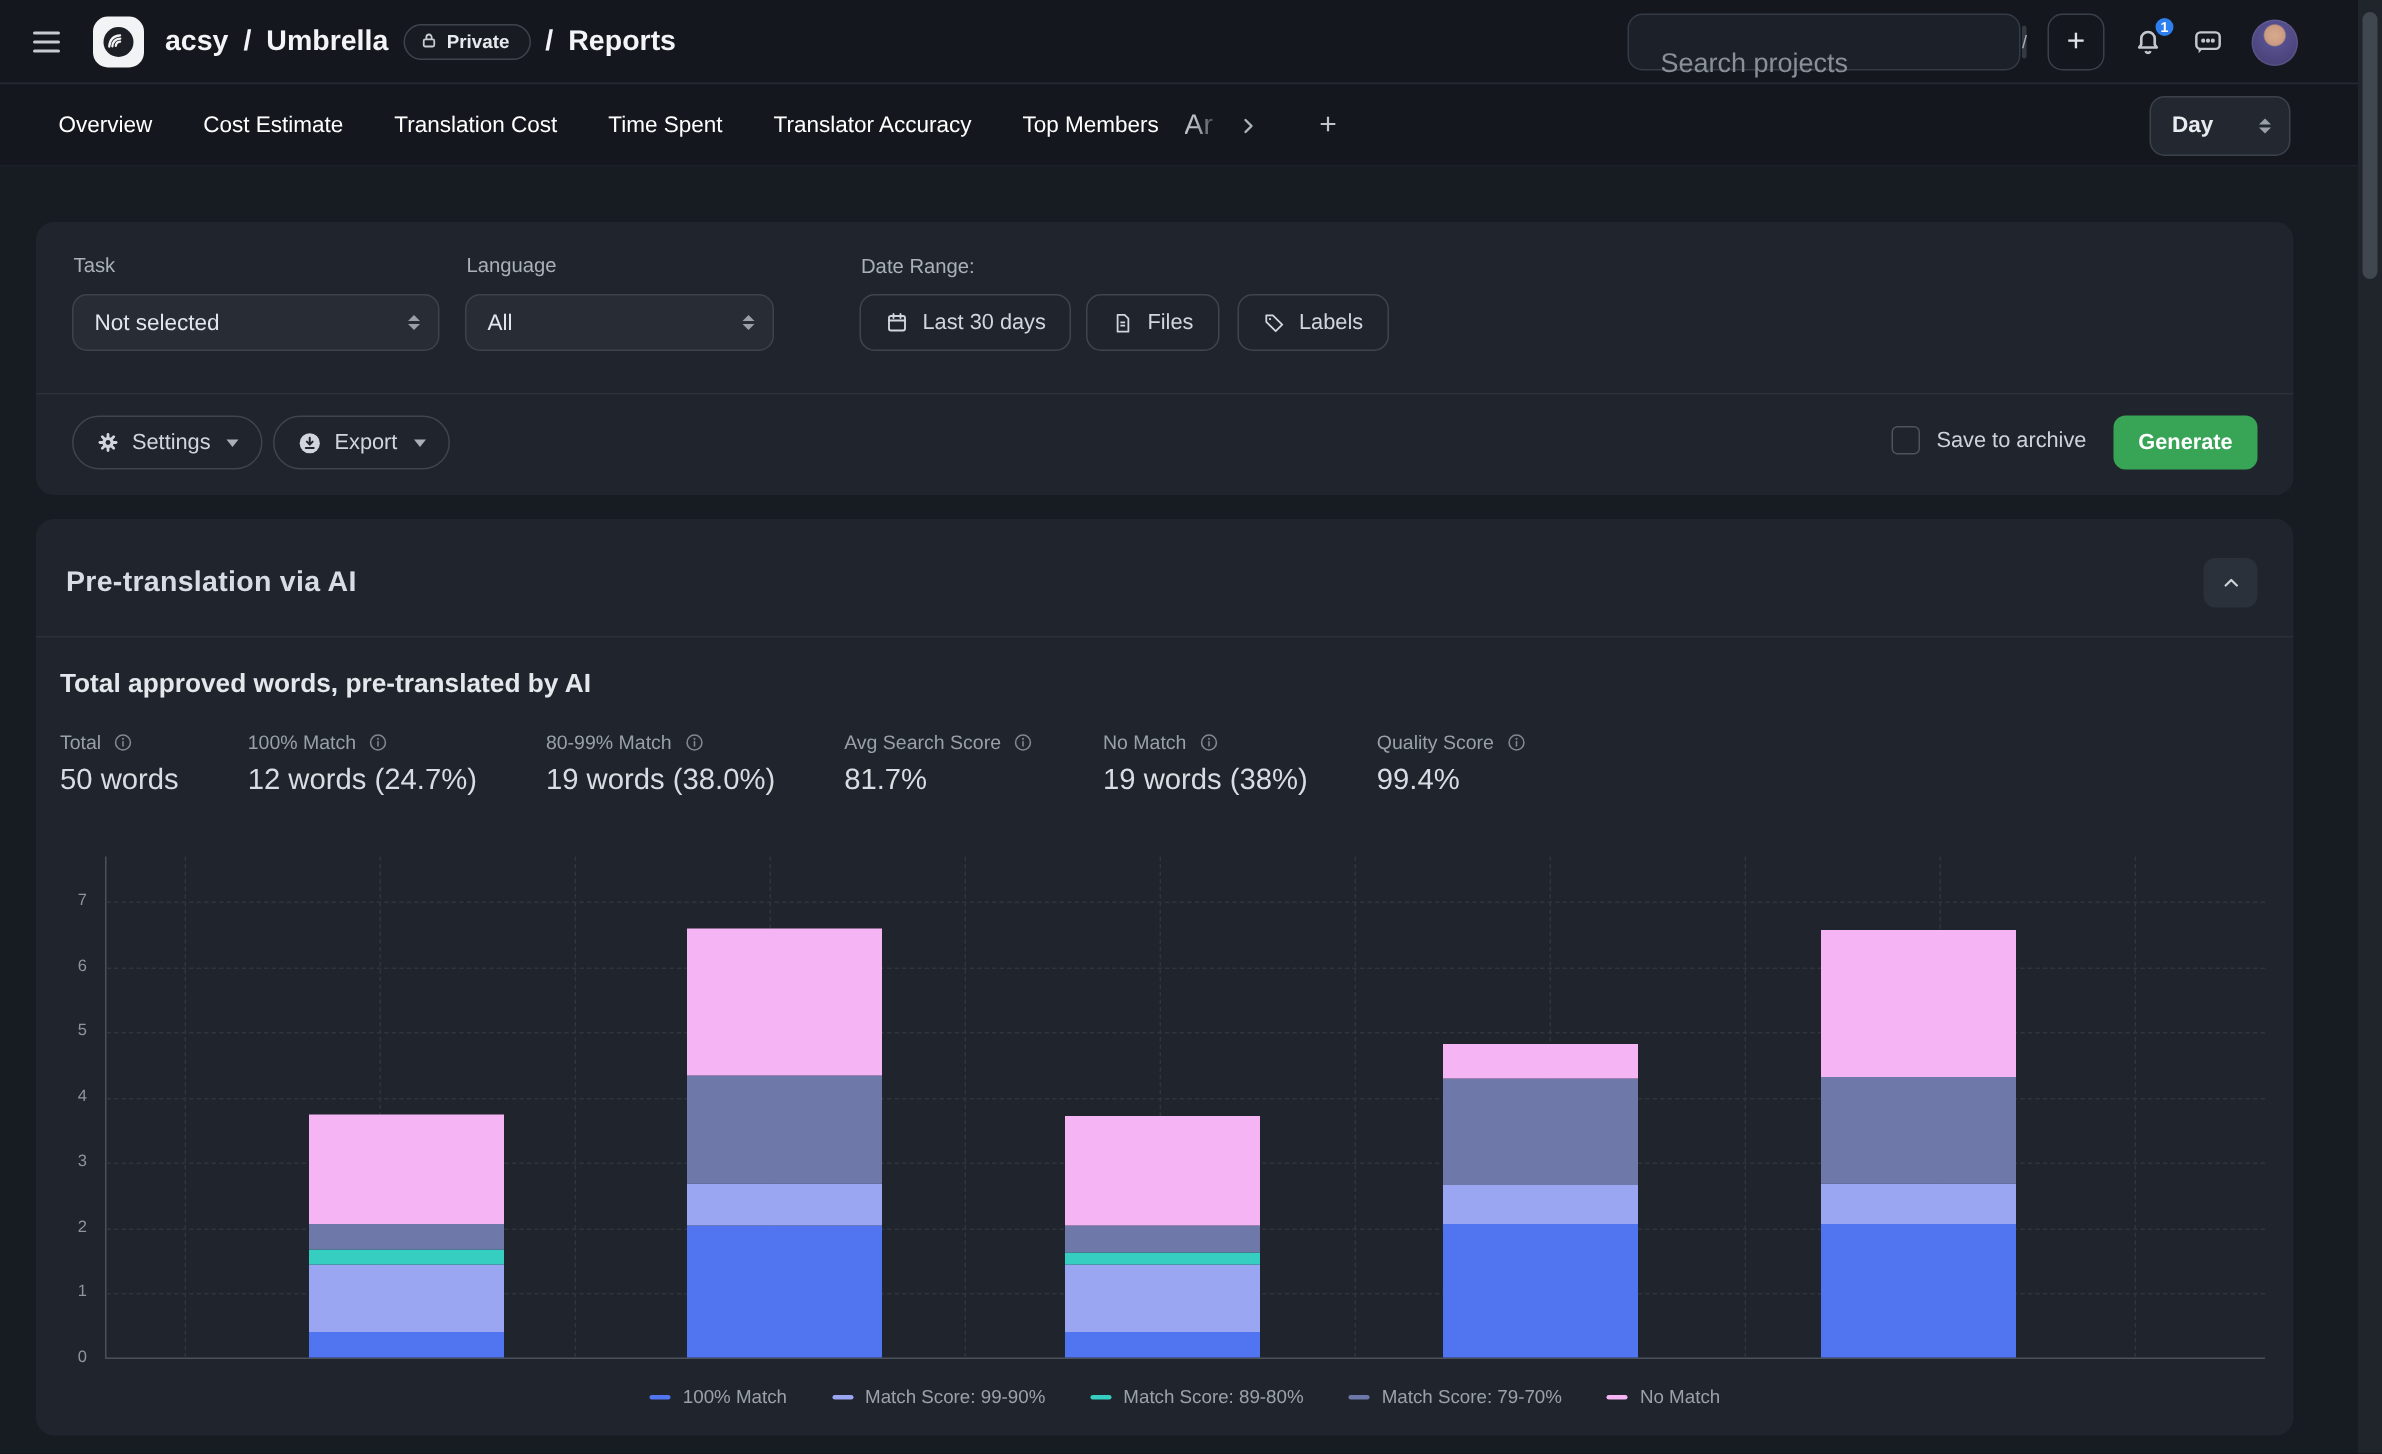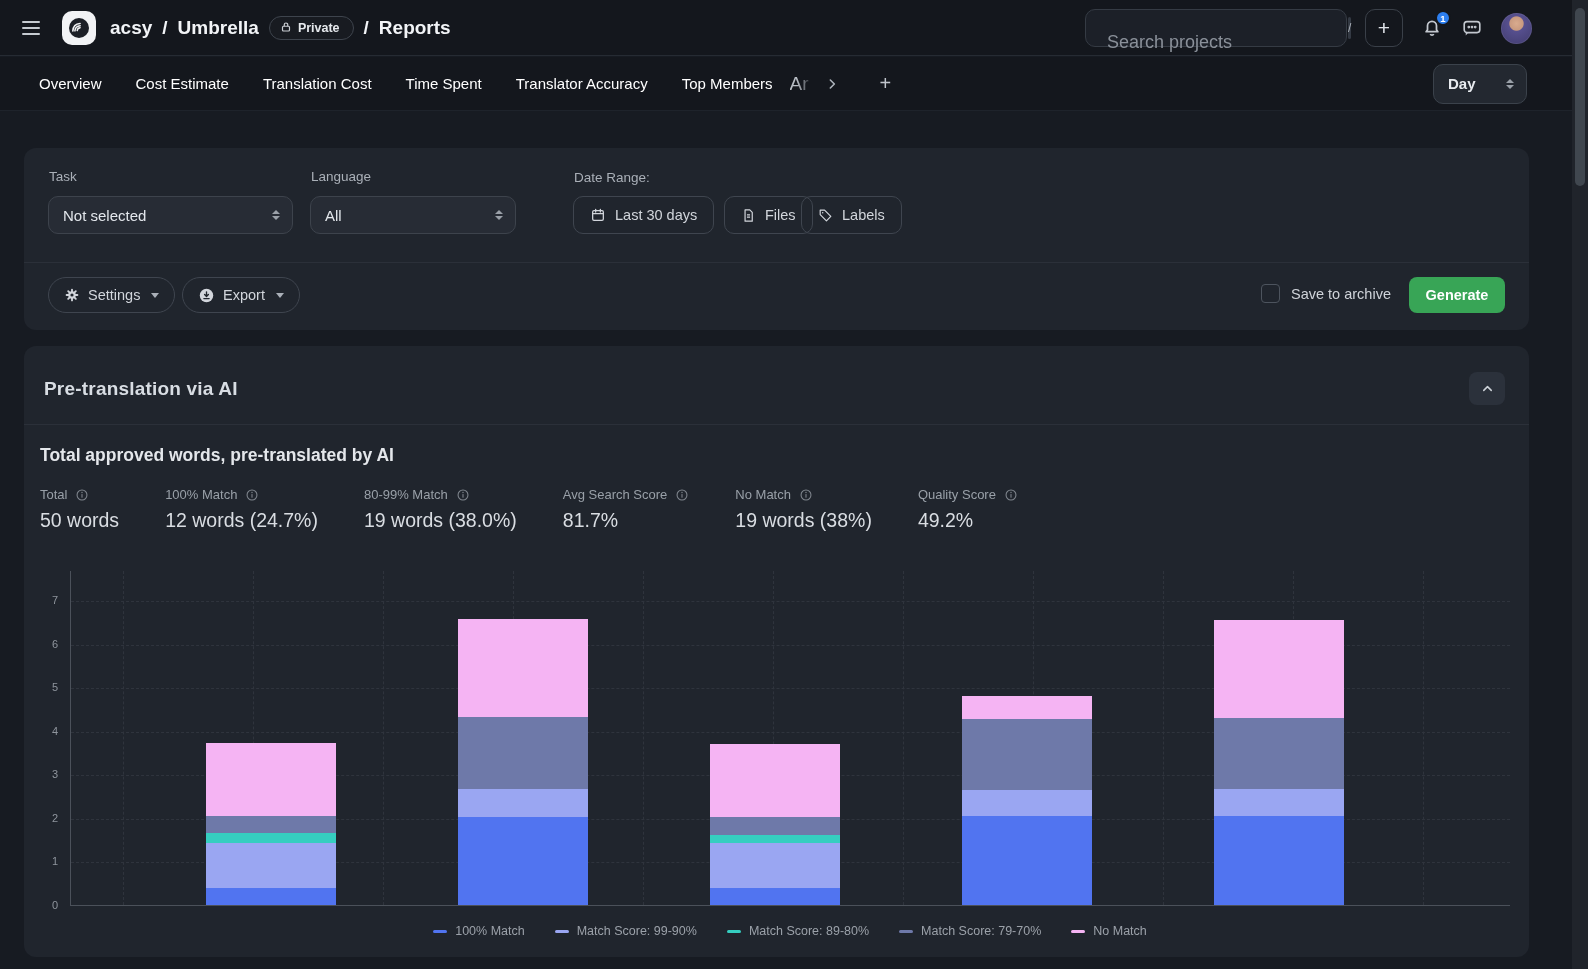--- a/index.html
+++ b/index.html
@@ -233,21 +233,21 @@
       </svg>
       <span>Last 30 days</span>
     </div>
     <div class="f-btn" style="left:700px; top:48px;">
       <svg width="15" height="15" viewBox="0 0 24 24" fill="none" stroke="currentColor" stroke-width="1.9" stroke-linejoin="round">
         <path d="M6.5 3h7.5l4 4v14H6.5z"></path>
           <path d="M9.5 11h5M9.5 14.5h5"></path>
       </svg>
       <span>Files</span>
     </div>
-    <div class="f-btn" style="left:777px; top:48px;">
+    <div class="f-btn" style="left:801px; top:48px;">
       <svg width="15" height="15" viewBox="0 0 24 24" fill="none" stroke="currentColor" stroke-width="1.9" stroke-linejoin="round">
         <path d="M3.5 10.5v-7h7l10 10-7 7z"></path>
           <circle cx="7.5" cy="7.5" r="1.2" fill="currentColor" stroke="none"></circle>
       </svg>
       <span>Labels</span>
     </div>
 
     <div class="f-divider"></div>
 
     <div class="pill-btn" style="left:24px;">
@@ -362,21 +362,21 @@
         <div class="s-label">
             <span>Quality Score</span>
           <span class="info-ic">
               <svg width="14" height="14" viewBox="0 0 24 24" fill="none" stroke="currentColor" stroke-width="1.8">
                 <circle cx="12" cy="12" r="8.5"></circle>
                 <path d="M12 11v5" stroke-linecap="round"></path>
                 <circle cx="12" cy="7.8" r="0.4" fill="currentColor"></circle>
               </svg>
             </span>
           </div>
-        <div class="s-value">49.2%</div>
+        <div class="s-value">99.4%</div>
       </div>
     </div>
 
     <div class="chart">
       <div class="yaxis" id="yaxis">
           <div class="ytick" style="top: 328px;">0</div>
           <div class="ytick" style="top: 284.494px;">1</div>
           <div class="ytick" style="top: 240.987px;">2</div>
           <div class="ytick" style="top: 197.481px;">3</div>
           <div class="ytick" style="top: 153.974px;">4</div>

